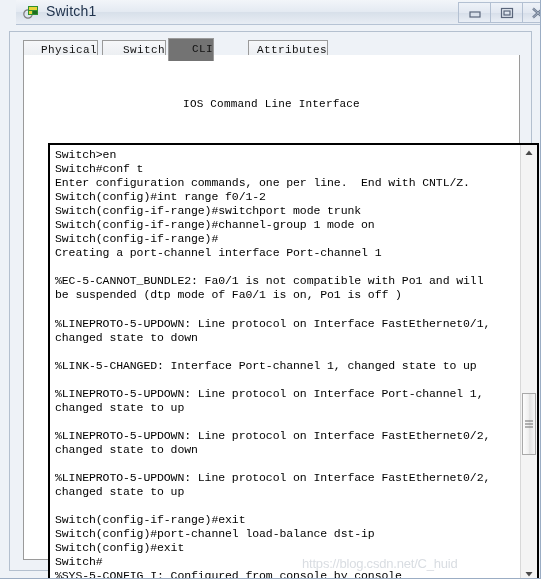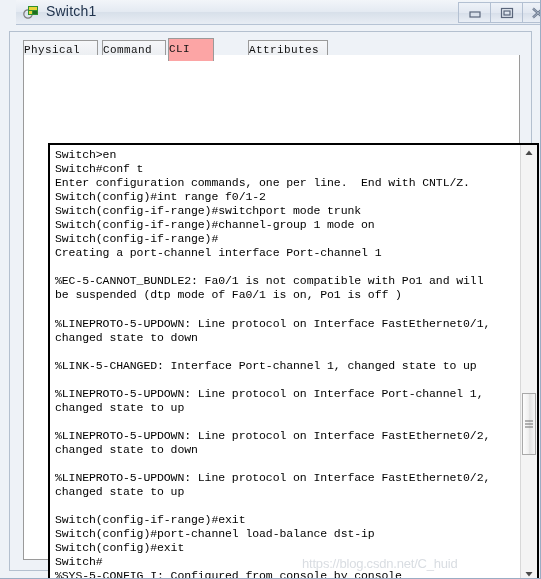--- a/index.html
+++ b/index.html
@@ -92,28 +92,28 @@
     position: absolute;
     top: 2px;
     height: 20px;
     background: linear-gradient(to bottom, #f6f7f9 0%, #e9ecf0 100%);
     border: 1px solid #9a9a9a;
     border-bottom: none;
     box-sizing: border-box;
     font-family: "Liberation Mono", monospace;
     font-size: 11px;
     color: #111;
-    text-align: left;
+    text-align: right;
     line-height: 19px;
     letter-spacing: 0.4px;
   }
   .tab.active {
     top: 0px;
     height: 23px;
-    background: #fca5a5;
+    background: #737373;
     border-bottom: none;
     line-height: 21px;
     z-index: 5;
   }
   .tab-physical { left: 13px; width: 75px; }
   .tab-config   { left: 92px; width: 64px; }
   .tab-cli      { left: 158px; width: 46px; }
   .tab-attr     { left: 206px; width: 80px; margin-left: 32px; }
 
   .tabline {
@@ -269,27 +269,28 @@
         </span>
       </div>
     </div>
   </div>
 
   <div class="panel">
 
     <div class="tabstrip">
       <div class="tabline"></div>
       <div class="tab tab-physical">Physical</div>
-      <div class="tab tab-config">Command</div>
+      <div class="tab tab-config">Switch</div>
       <div class="tab tab-cli active">CLI</div>
       <div class="tab tab-attr">Attributes</div>
     </div>
 
     <div class="content">
 
+      <div class="cli-title">IOS Command Line Interface</div>
 
       <div class="terminal">
         <div class="term-text" id="term"><div class="ln">Switch&gt;en</div><div class="ln">Switch#conf t</div><div class="ln">Enter configuration commands, one per line.  End with CNTL/Z.</div><div class="ln">Switch(config)#int range f0/1-2</div><div class="ln">Switch(config-if-range)#switchport mode trunk</div><div class="ln">Switch(config-if-range)#channel-group 1 mode on</div><div class="ln">Switch(config-if-range)#</div><div class="ln">Creating a port-channel interface Port-channel 1</div><div class="ln">&nbsp;</div><div class="ln">%EC-5-CANNOT_BUNDLE2: Fa0/1 is not compatible with Po1 and will</div><div class="ln">be suspended (dtp mode of Fa0/1 is on, Po1 is off )</div><div class="ln">&nbsp;</div><div class="ln">%LINEPROTO-5-UPDOWN: Line protocol on Interface FastEthernet0/1,</div><div class="ln">changed state to down</div><div class="ln">&nbsp;</div><div class="ln">%LINK-5-CHANGED: Interface Port-channel 1, changed state to up</div><div class="ln">&nbsp;</div><div class="ln">%LINEPROTO-5-UPDOWN: Line protocol on Interface Port-channel 1,</div><div class="ln">changed state to up</div><div class="ln">&nbsp;</div><div class="ln">%LINEPROTO-5-UPDOWN: Line protocol on Interface FastEthernet0/2,</div><div class="ln">changed state to down</div><div class="ln">&nbsp;</div><div class="ln">%LINEPROTO-5-UPDOWN: Line protocol on Interface FastEthernet0/2,</div><div class="ln">changed state to up</div><div class="ln">&nbsp;</div><div class="ln">Switch(config-if-range)#exit</div><div class="ln">Switch(config)#port-channel load-balance dst-ip</div><div class="ln">Switch(config)#exit</div><div class="ln">Switch#</div><div class="ln">%SYS-5-CONFIG_I: Configured from console by console</div></div>
 
         <div class="scrollbar">
           <div class="sb-arrow up">
             <span>
               <svg width="9" height="7" viewBox="0 0 9 7">
                   <path d="M4.5 1 L8 5.5 L1 5.5 Z" fill="#4a4a4a"></path>
                 </svg>

